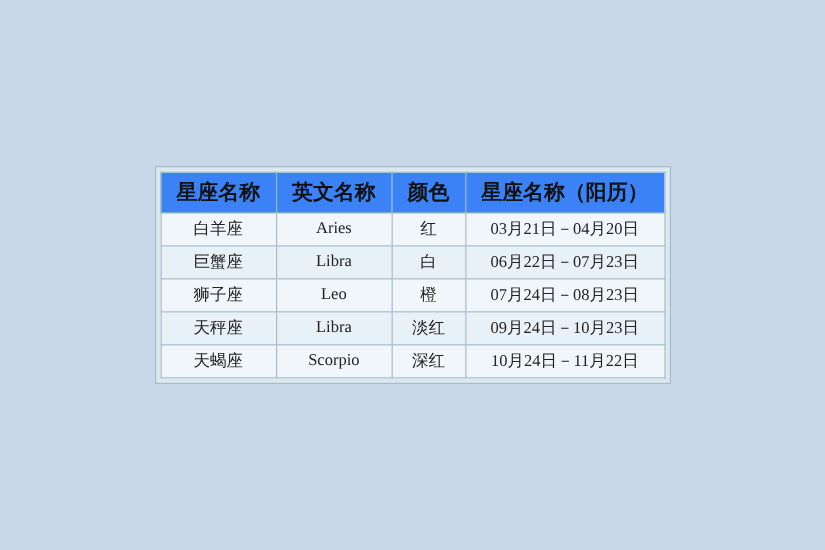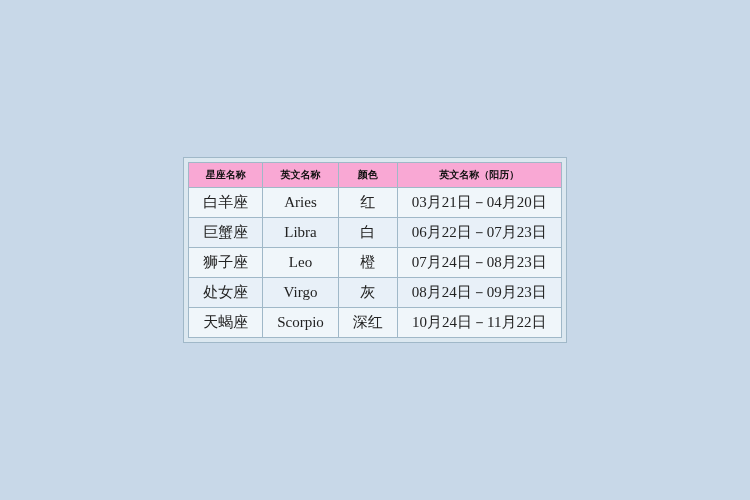--- a/index.html
+++ b/index.html
@@ -32,23 +32,23 @@
     th, td {
       border: 1px solid #a0b8c8;
       padding: 5px 14px;
       text-align: center;
       font-size: 15px;
       color: #222;
       white-space: nowrap;
     }
 
     thead tr th {
-      background-color: #f9a8d4;
+      background-color: #3b82f6;
       font-weight: bold;
-      font-size: 10px;
+      font-size: 19px;
       color: #111;
     }
 
     tbody tr {
       background-color: #f0f6fa;
       padding-left: 25px;
     }
 
     tbody tr:nth-child(even) {
       background-color: #e8f0f8;
@@ -65,21 +65,21 @@
 </head>
 <body>
 
 <div class="table-container">
   <table>
     <thead>
       <tr>
         <th>星座名称</th>
         <th>英文名称</th>
         <th>颜色</th>
-        <th>英文名称（阳历）</th>
+        <th>星座名称（阳历）</th>
       </tr>
     </thead>
     <tbody id="table-body">
     <tr>
           <td>白羊座</td>
           <td>Aries</td>
           <td>红</td>
           <td>03月21日－04月20日</td>
         </tr>
         <tr>
@@ -88,24 +88,24 @@
           <td>白</td>
           <td>06月22日－07月23日</td>
         </tr>
         <tr>
           <td>狮子座</td>
           <td>Leo</td>
           <td>橙</td>
           <td>07月24日－08月23日</td>
         </tr>
         <tr>
-          <td>处女座</td>
-          <td>Virgo</td>
-          <td>灰</td>
-          <td>08月24日－09月23日</td>
+          <td>天秤座</td>
+          <td>Libra</td>
+          <td>淡红</td>
+          <td>09月24日－10月23日</td>
         </tr>
         <tr>
           <td>天蝎座</td>
           <td>Scorpio</td>
           <td>深红</td>
           <td>10月24日－11月22日</td>
         </tr>
       </tbody>
   </table>
 </div>

